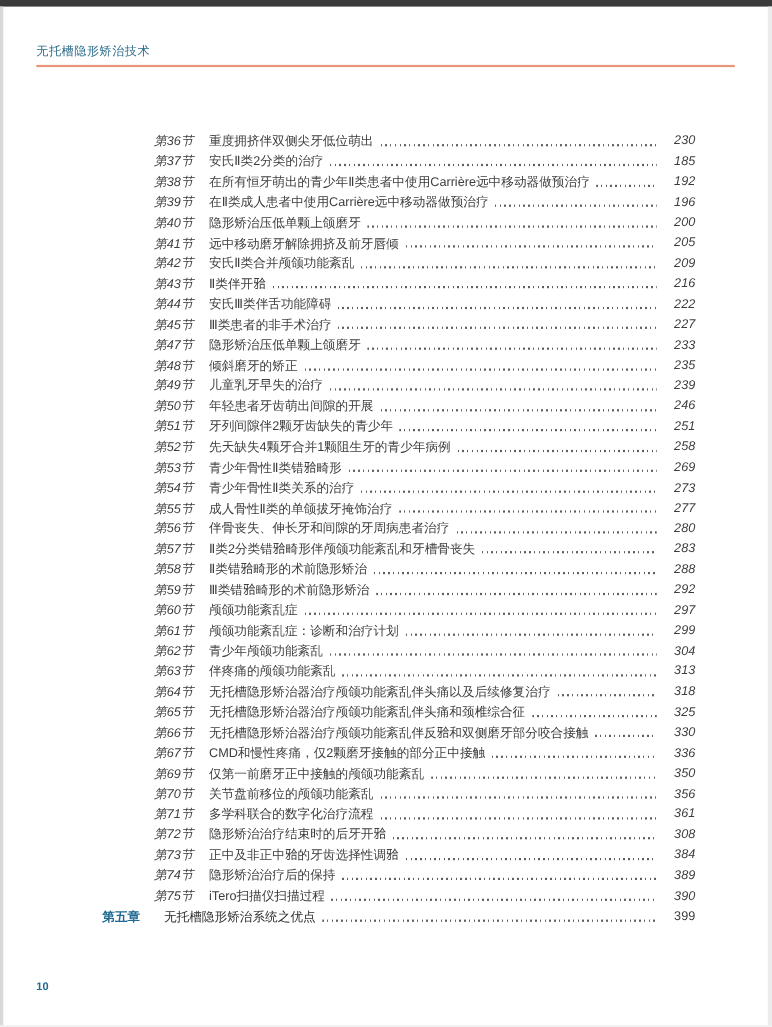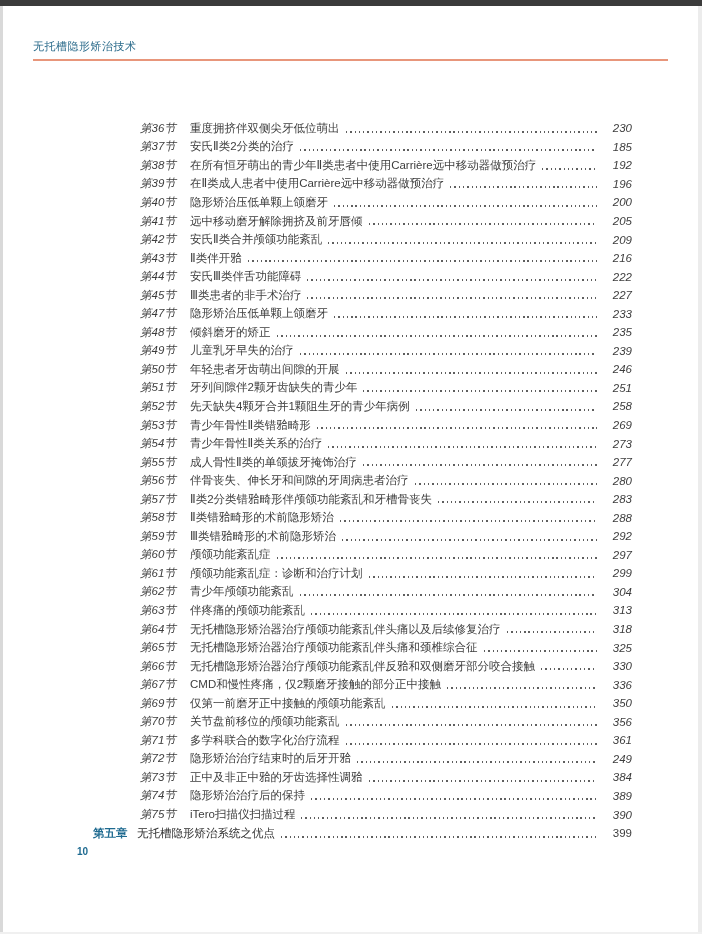--- a/index.html
+++ b/index.html
@@ -19,24 +19,24 @@
   .toc { position:absolute; left:140px; top:119px; width:492px; }
   .toc-row { display:flex; align-items:center; height:18.55px; font-size:11.5px; color:#3d3d3d; white-space:nowrap; }
   .toc-row .sec-label { font-style:italic; width:50px; flex:0 0 auto; }
   .toc-row .sec-title { flex:0 1 auto; overflow:hidden; }
   .toc-row .leader { flex:1 1 auto; height:2px; align-self:flex-end; margin:0 7px 5px 6px; min-width:10px;
                      background-image:repeating-linear-gradient(to right,#5e5e5e 0 1.3px,transparent 1.3px 4.3px); }
   .toc-row .pg { flex:0 0 auto; min-width:28px; text-align:right; font-style:italic; }
 
   .toc-row.chapter { margin-left:-47px; height:19px; }
   .toc-row.chapter .sec-label { font-style:normal; font-weight:bold; color:#1e6a90; width:40px; }
-  .toc-row.chapter .sec-title { font-style:normal; color:#2f2f2f; margin-left:4px; }
+  .toc-row.chapter .sec-title { font-style:normal; color:#2f2f2f; margin-left:16px; }
   .toc-row.chapter .pg { font-style:normal; }
 
-  .folio { position:absolute; left:33px; top:846px; font-size:10px; font-weight:bold; color:#1e6a90;margin-left:44px; }
+  .folio { position:absolute; left:33px; top:892px; font-size:10px; font-weight:bold; color:#1e6a90; }
 </style>
 </head>
 <body>
 
 <div class="sheet">
   <div class="top-bar"></div>
   <div class="left-edge"></div>
   <div class="right-edge"></div>
   <div class="bottom-edge"></div>
 
@@ -245,21 +245,21 @@
       <div class="toc-row">
         <span class="sec-label">第71节</span>
         <span class="sec-title">多学科联合的数字化治疗流程</span>
         <span class="leader"></span>
         <span class="pg">361</span>
       </div>
       <div class="toc-row">
         <span class="sec-label">第72节</span>
         <span class="sec-title">隐形矫治治疗结束时的后牙开𬌗</span>
         <span class="leader"></span>
-        <span class="pg">249</span>
+        <span class="pg">308</span>
       </div>
       <div class="toc-row">
         <span class="sec-label">第73节</span>
         <span class="sec-title">正中及非正中𬌗的牙齿选择性调𬌗</span>
         <span class="leader"></span>
         <span class="pg">384</span>
       </div>
       <div class="toc-row">
         <span class="sec-label">第74节</span>
         <span class="sec-title">隐形矫治治疗后的保持</span>

